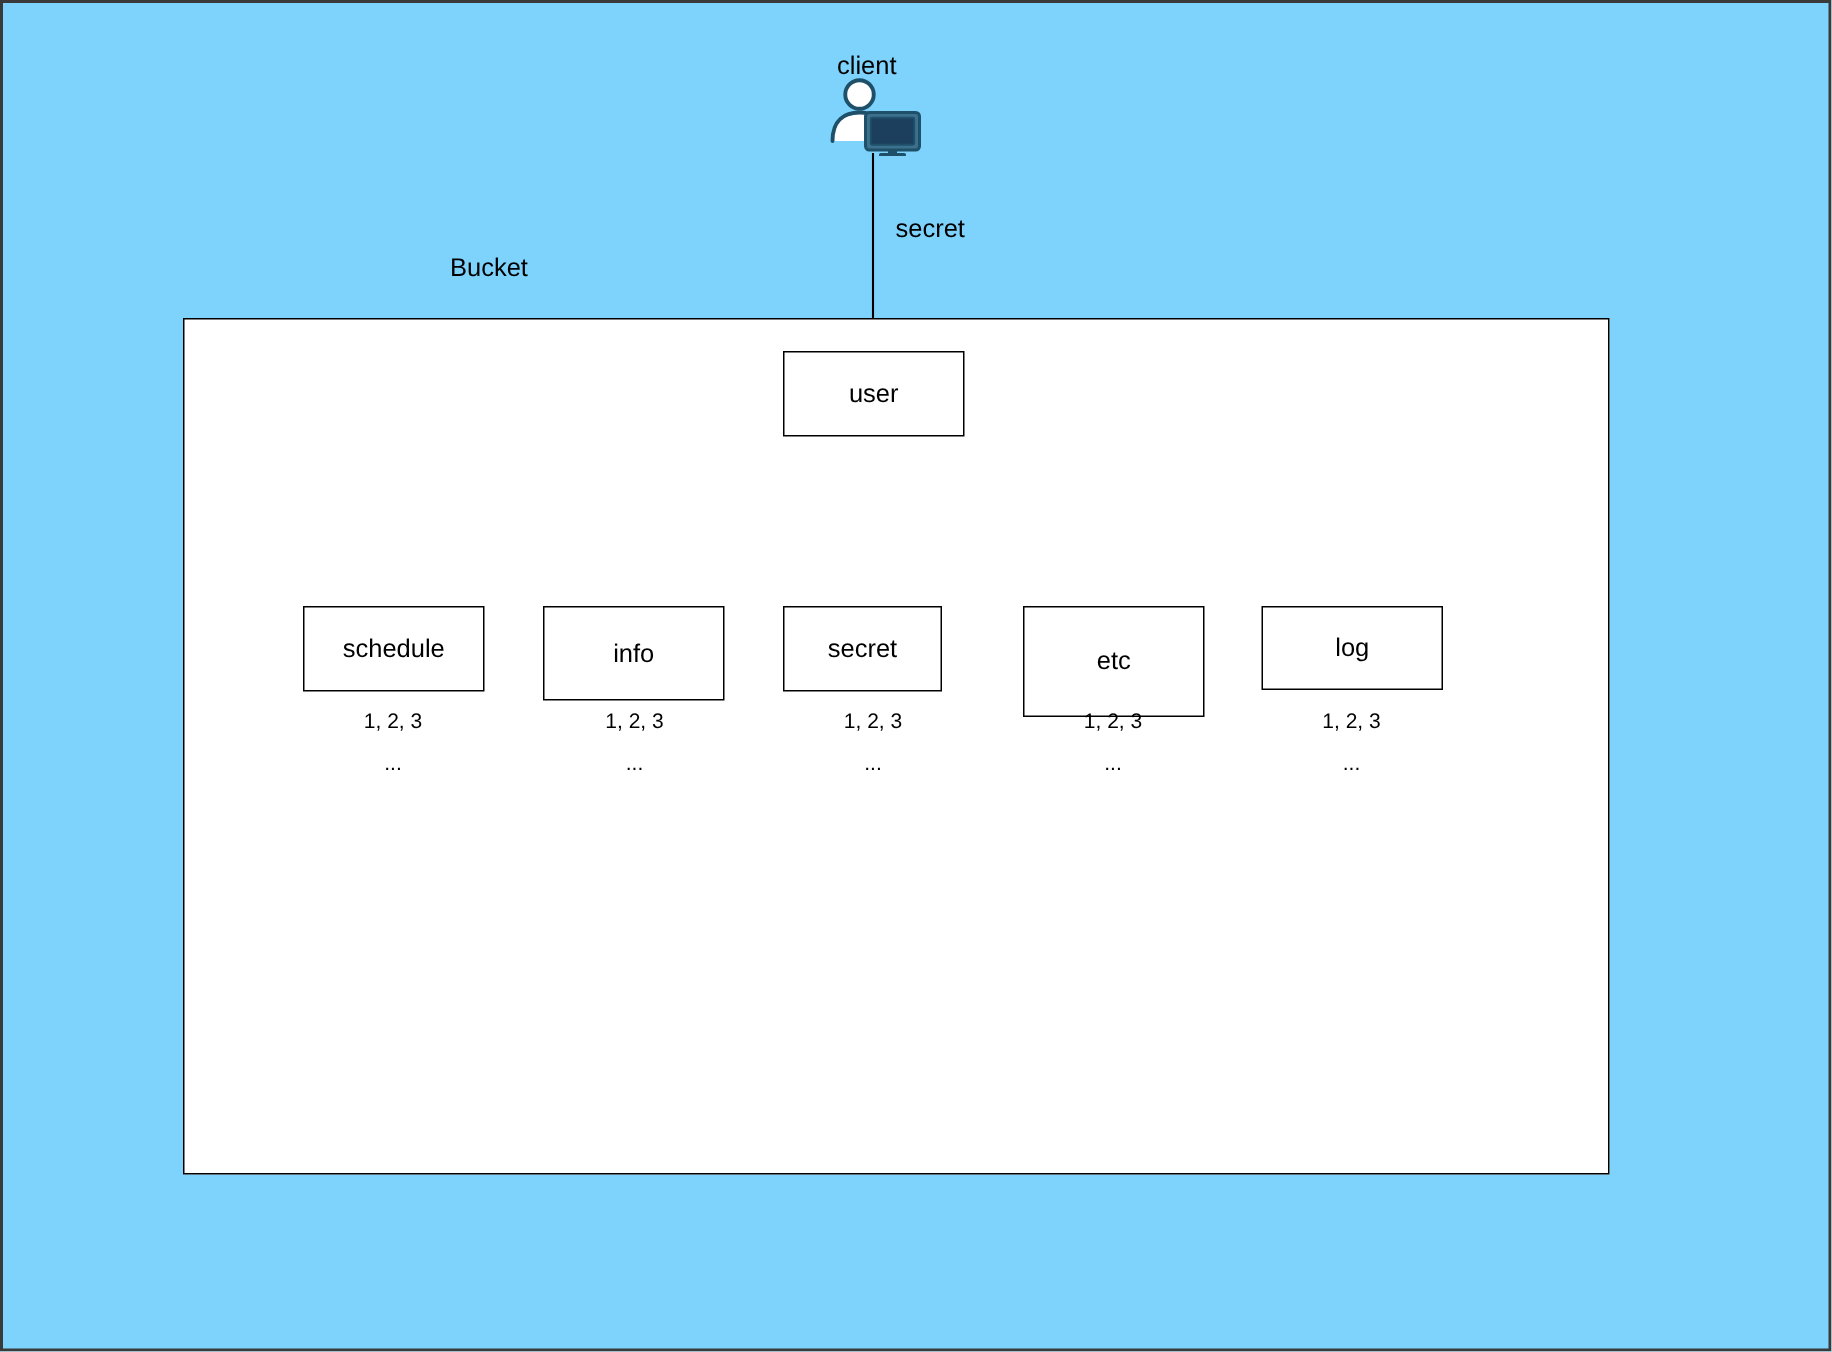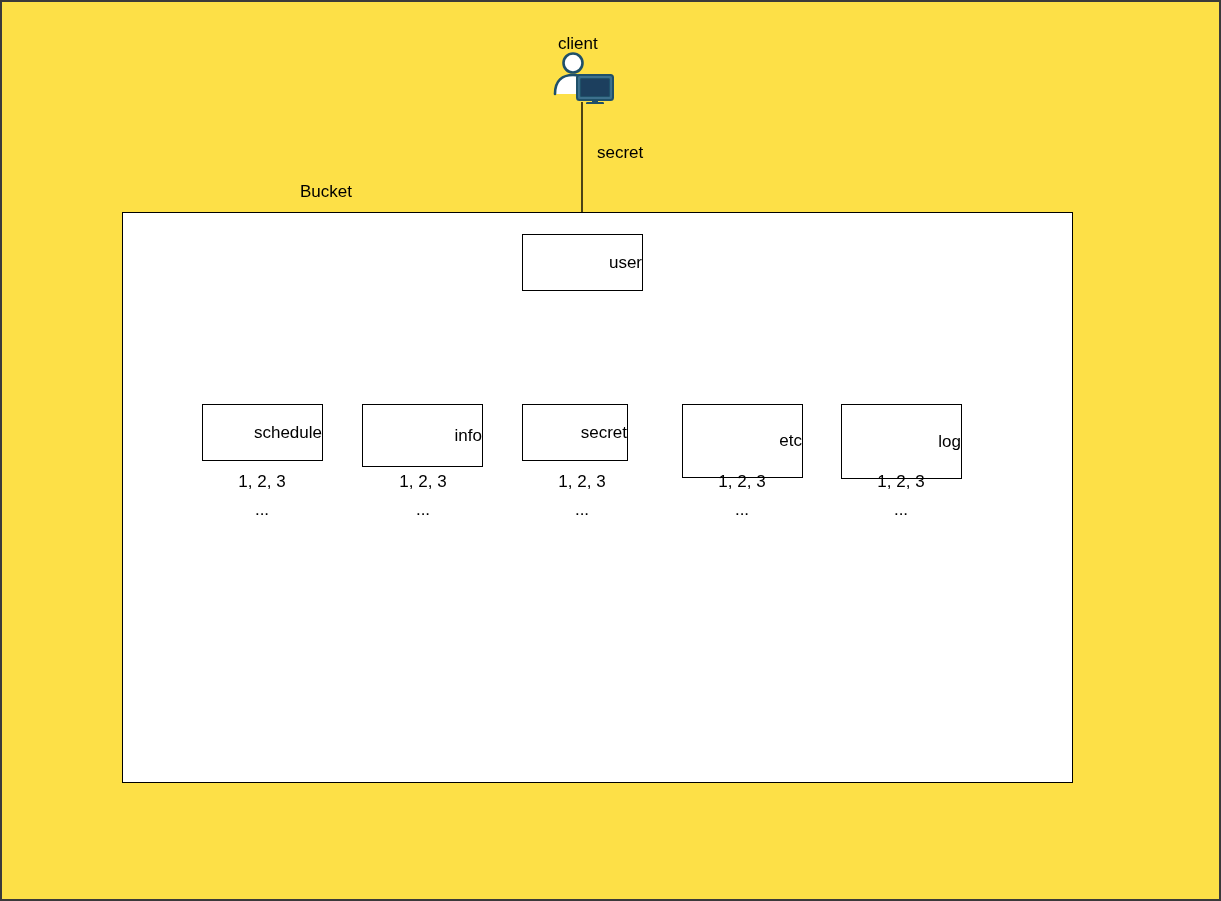--- a/index.html
+++ b/index.html
@@ -7,21 +7,21 @@
     padding: 0;
     background: #ffffff;
   }
   body {
     font-family: "Liberation Sans", sans-serif;
   }
   #page {
     position: relative;
     width: 1221px;
     height: 901px;
-    background: #fde047;
+    background: #7dd3fc;
     box-sizing: border-box;
     border: 2px solid #3a3a3a;
     overflow: hidden;
   }
   #canvas {
     position: absolute;
     left: 0;
     top: 0;
     width: 1221px;
     height: 901px;
@@ -34,38 +34,38 @@
     white-space: nowrap;
     line-height: 1;
   }
   .node-box {
     position: absolute;
     box-sizing: border-box;
     background: #ffffff;
     border: 1.4px solid #000000;
     display: flex;
     align-items: center;
-    justify-content: flex-end;
+    justify-content: center;
     font-family: "Liberation Sans", sans-serif;
     font-size: 17px;
     color: #000000;
   }
   .group-box {
     position: absolute;
     box-sizing: border-box;
     background: #ffffff;
     border: 1.6px solid #000000;
   }
   .center-text {
     text-align: center;
   }
   .stack-lbl {
     position: absolute;
     font-family: "Liberation Sans", sans-serif;
-    font-size: 17px;
+    font-size: 14px;
     color: #000000;
     text-align: center;
     white-space: nowrap;
     transform: translateX(-50%);
     line-height: 1;
   }
   .icon-wrap {
     position: absolute;
   }
 </style>
@@ -108,21 +108,21 @@
       <rect x="30.5" y="26.5" width="29" height="18" rx="1" fill="#1c3f5e" stroke="#1f5069" stroke-width="1.2"></rect>
 
       <rect x="42" y="48" width="6" height="3" fill="#1f5069"></rect>
 
       <rect x="36" y="50" width="18" height="2.6" rx="1.2" fill="#1f5069"></rect>
     </svg>
   </div>
 
   <div class="lbl" style="left:595px; top:142px;">secret</div>
 
-  <div class="lbl" style="left:298px; top:181px;">Bucket</div>
+  <div class="lbl" style="left:298px; top:168px;">Bucket</div>
 
   <div class="group-box" style="left:120px; top:210px; width:951px; height:571px;"></div>
 
   <div class="node-box" style="left:520px; top:232px; width:121px; height:57px;">
     <span class="center-text">user</span>
   </div>
 
   <div class="node-box" style="left:200px; top:402px; width:121px; height:57px;">
     <span class="center-text">schedule</span>
   </div>
@@ -140,19 +140,19 @@
   </div>
   <div class="stack-lbl" style="left:580px; top:471px;">1, 2, 3</div>
   <div class="stack-lbl" style="left:580px; top:499px;">...</div>
 
   <div class="node-box" style="left:680px; top:402px; width:121px; height:74px;">
     <span class="center-text">etc</span>
   </div>
   <div class="stack-lbl" style="left:740px; top:471px;">1, 2, 3</div>
   <div class="stack-lbl" style="left:740px; top:499px;">...</div>
 
-  <div class="node-box" style="left:839px; top:402px; width:121px; height:75px;">
+  <div class="node-box" style="left:839px; top:402px; width:121px; height:56px;">
     <span class="center-text">log</span>
   </div>
   <div class="stack-lbl" style="left:899px; top:471px;">1, 2, 3</div>
   <div class="stack-lbl" style="left:899px; top:499px;">...</div>
 
 </div>
 
 </body></html>

